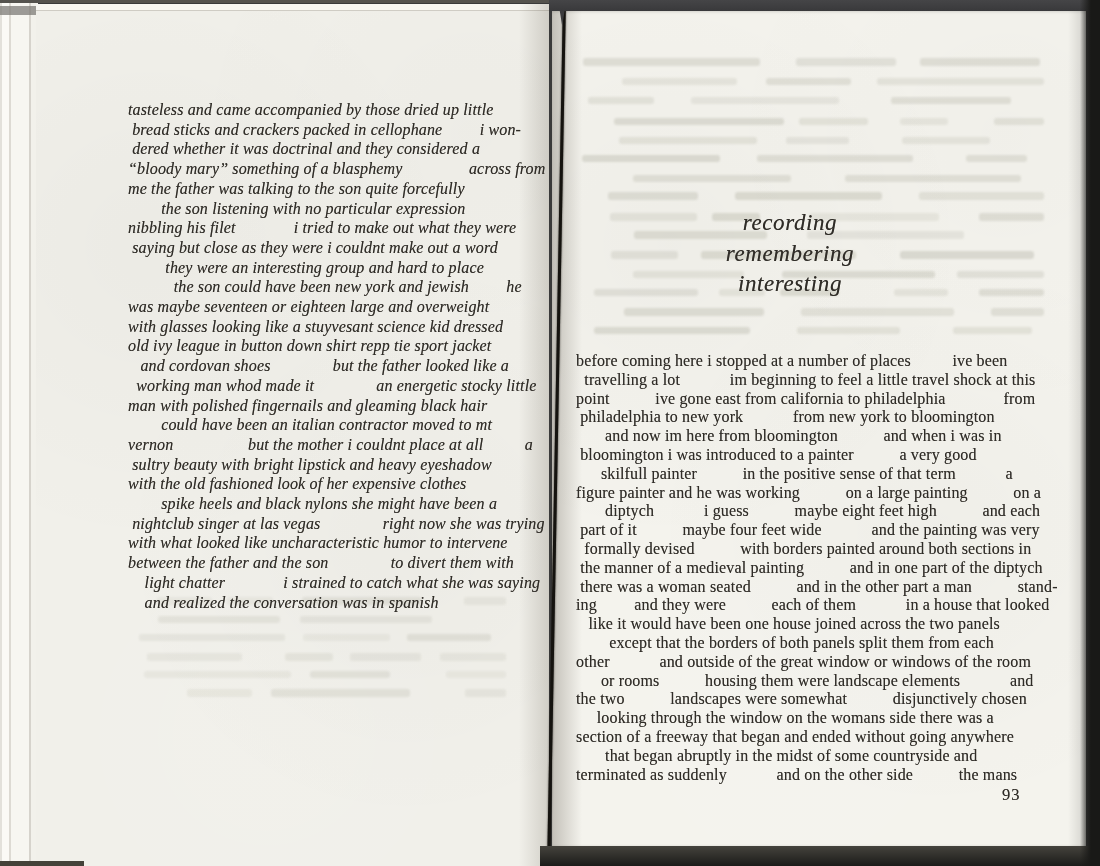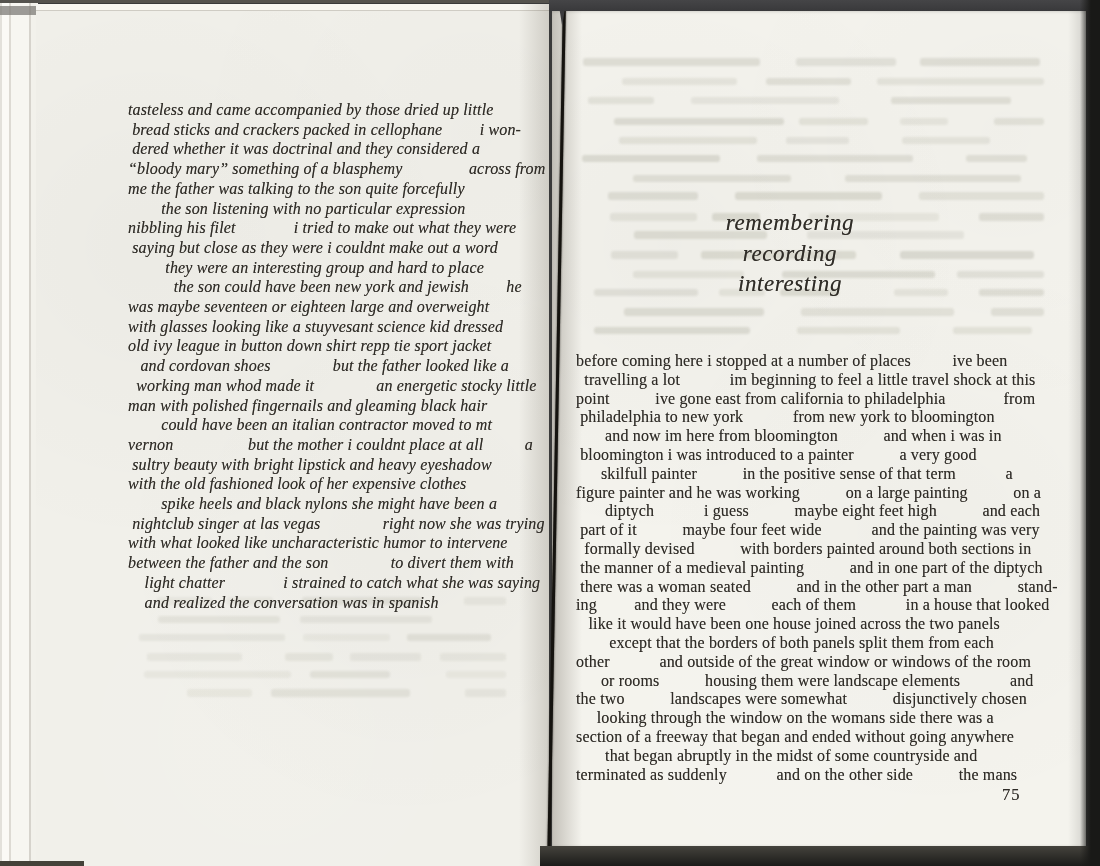--- a/index.html
+++ b/index.html
@@ -205,26 +205,26 @@
         <div class="ghost-seg" style="left: 342.42px; top: 278.76px; width: 53.1162px; background: rgba(122, 122, 98, 0.12);"></div>
         <div class="ghost-seg" style="left: 426.548px; top: 278.76px; width: 65.452px; background: rgba(122, 122, 98, 0.173);"></div>
         <div class="ghost-seg" style="left: 71.5339px; top: 298.32px; width: 140.949px; background: rgba(122, 122, 98, 0.18);"></div>
         <div class="ghost-seg" style="left: 248.743px; top: 298.32px; width: 152.773px; background: rgba(122, 122, 98, 0.145);"></div>
         <div class="ghost-seg" style="left: 439.147px; top: 298.32px; width: 52.8532px; background: rgba(122, 122, 98, 0.157);"></div>
         <div class="ghost-seg" style="left: 41.8709px; top: 316.96px; width: 156.624px; background: rgba(122, 122, 98, 0.184);"></div>
         <div class="ghost-seg" style="left: 245.031px; top: 316.96px; width: 103.027px; background: rgba(122, 122, 98, 0.137);"></div>
         <div class="ghost-seg" style="left: 400.712px; top: 316.96px; width: 78.9298px; background: rgba(122, 122, 98, 0.137);"></div>
       </div>
     <div class="title-block">
+      <div class="title-line">recording</div>
       <div class="title-line">remembering</div>
-      <div class="title-line">recording</div>
       <div class="title-line">interesting</div>
     </div>
     <div class="text-block right-text"><div class="tline">before coming here i stopped at a number of places          ive been</div><div class="tline">  travelling a lot            im beginning to feel a little travel shock at this</div><div class="tline">point           ive gone east from california to philadelphia              from</div><div class="tline"> philadelphia to new york            from new york to bloomington</div><div class="tline">       and now im here from bloomington           and when i was in</div><div class="tline"> bloomington i was introduced to a painter           a very good</div><div class="tline">      skilfull painter           in the positive sense of that term            a</div><div class="tline">figure painter and he was working           on a large painting           on a</div><div class="tline">       diptych            i guess           maybe eight feet high           and each</div><div class="tline"> part of it           maybe four feet wide            and the painting was very</div><div class="tline">  formally devised           with borders painted around both sections in</div><div class="tline"> the manner of a medieval painting           and in one part of the diptych</div><div class="tline"> there was a woman seated           and in the other part a man           stand-</div><div class="tline">ing         and they were           each of them            in a house that looked</div><div class="tline">   like it would have been one house joined across the two panels</div><div class="tline">        except that the borders of both panels split them from each</div><div class="tline">other            and outside of the great window or windows of the room</div><div class="tline">      or rooms           housing them were landscape elements            and</div><div class="tline">the two           landscapes were somewhat           disjunctively chosen</div><div class="tline">     looking through the window on the womans side there was a</div><div class="tline">section of a freeway that began and ended without going anywhere</div><div class="tline">       that began abruptly in the midst of some countryside and</div><div class="tline">terminated as suddenly            and on the other side           the mans</div></div>
-    <div class="page-number">75</div>
+    <div class="page-number">93</div>
   </div>
 
   <div class="gutter-line"></div>
   <div class="gutter-wedge"></div>
 
   <div class="band band-top"></div>
   <div class="band band-bottom"></div>
   <div class="band band-right"></div>
   <div class="stack-bottom-sliver"></div>
 

